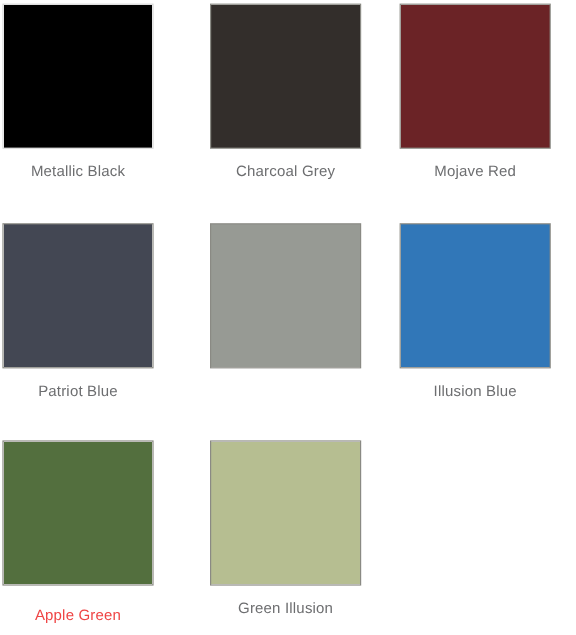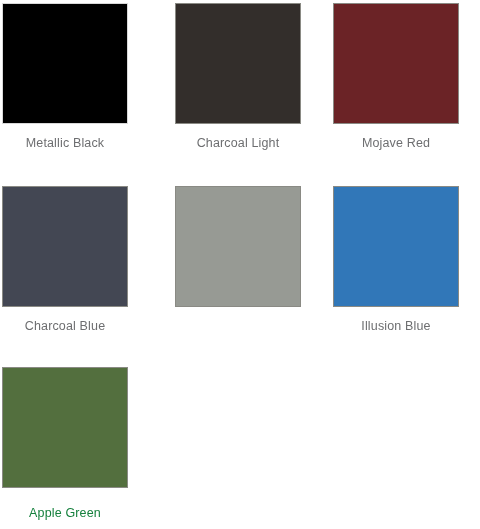--- a/index.html
+++ b/index.html
@@ -58,34 +58,38 @@
 </head>
 <body>
 
 <div id="swatch-grid" style="background: rgb(255, 255, 255);">
     <div class="swatch-cell col-0 row-0">
       <div class="swatch-chip is-black" title="Metallic Black" style="background-color: rgb(0, 0, 0);"></div>
       <span class="swatch-label" style="color: rgb(109, 110, 112);">Metallic Black</span>
     </div>
     <div class="swatch-cell col-1 row-0">
       <div class="swatch-chip" title="Charcoal Grey" style="background-color: rgb(51, 46, 43);"></div>
-      <span class="swatch-label" style="color: rgb(109, 110, 112);">Charcoal Light</span>
+      <span class="swatch-label" style="color: rgb(109, 110, 112);">Charcoal Grey</span>
     </div>
     <div class="swatch-cell col-2 row-0">
       <div class="swatch-chip" title="Mojave Red" style="background-color: rgb(107, 35, 38);"></div>
       <span class="swatch-label" style="color: rgb(109, 110, 112);">Mojave Red</span>
     </div>
     <div class="swatch-cell col-0 row-1">
       <div class="swatch-chip" title="Metallic Blue" style="background-color: rgb(67, 71, 83);"></div>
-      <span class="swatch-label" style="color: rgb(109, 110, 112);">Charcoal Blue</span>
+      <span class="swatch-label" style="color: rgb(109, 110, 112);">Patriot Blue</span>
     </div>
     <div class="swatch-cell col-1 row-1">
       <div class="swatch-chip" title="Light Grey" style="background-color: rgb(151, 154, 148);"></div>
     </div>
     <div class="swatch-cell col-2 row-1">
       <div class="swatch-chip" title="Patriot Blue" style="background-color: rgb(49, 119, 184);"></div>
       <span class="swatch-label" style="color: rgb(109, 110, 112);">Illusion Blue</span>
     </div>
     <div class="swatch-cell col-0 row-2">
       <div class="swatch-chip" title="Apple Green" style="background-color: rgb(83, 111, 62);"></div>
-      <span class="swatch-label" style="color: #15803d; margin-top: 18px;">Apple Green</span>
+      <span class="swatch-label" style="color: #ef4444; margin-top: 18px;">Apple Green</span>
+    </div>
+    <div class="swatch-cell col-1 row-2">
+      <div class="swatch-chip" title="Green Illusion" style="background-color: rgb(182, 190, 145);"></div>
+      <span class="swatch-label" style="color: rgb(109, 110, 112);">Green Illusion</span>
     </div>
   </div>
 
 </body></html>

